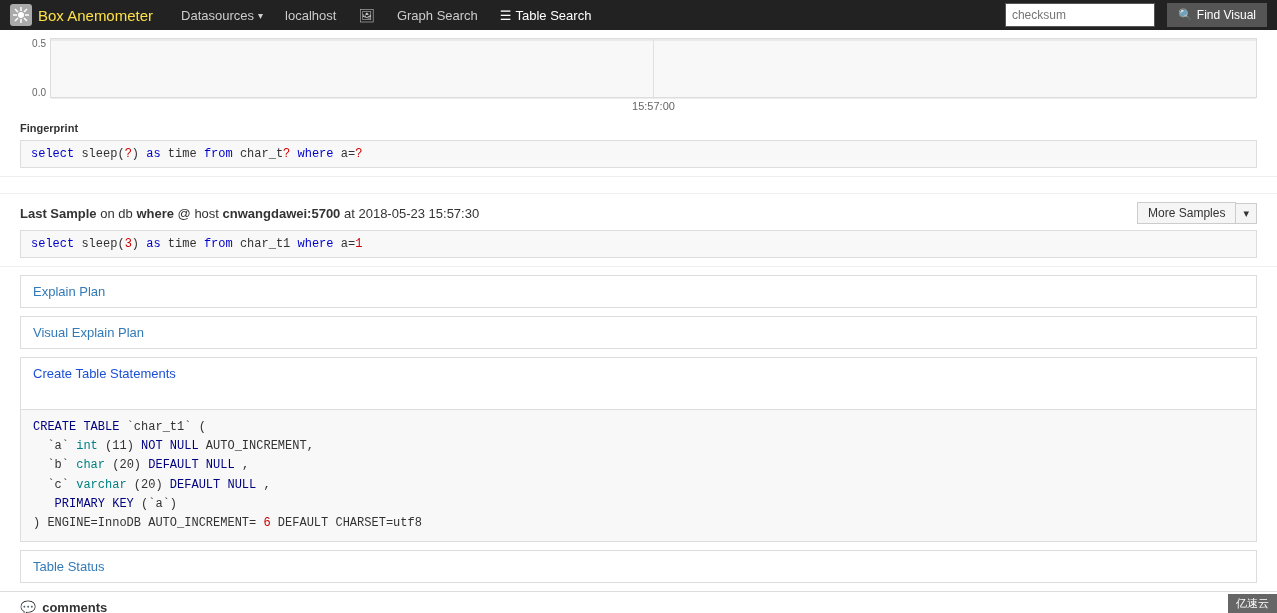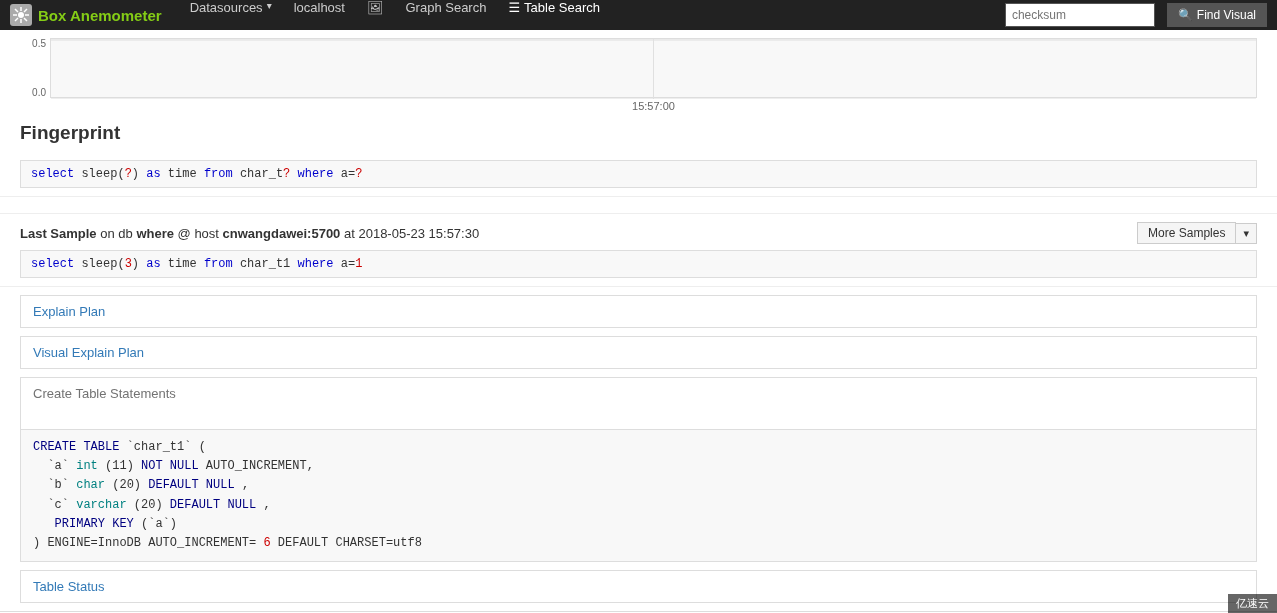--- a/index.html
+++ b/index.html
@@ -11,23 +11,23 @@
       display: flex;
       align-items: center;
       height: 30px;
       padding: 0 10px;
       gap: 8px;
     }
     .navbar-brand {
       display: flex;
       align-items: center;
       gap: 6px;
-      color: #84cc16;
+      color: #fde047;
       font-size: 15px;
-      font-weight: bold;
+      font-weight: normal;
       text-decoration: none;
     }
     .brand-icon {
       width: 22px;
       height: 22px;
       background: #aaa;
       border-radius: 3px;
       display: flex;
       align-items: center;
       justify-content: center;
@@ -38,20 +38,21 @@
       align-items: center;
       gap: 2px;
       margin-left: 10px;
     }
     .nav-link {
       color: #ccc;
       text-decoration: none;
       padding: 0 10px;
       height: 30px;
       display: flex;
+      align-items: center;
       font-size: 13px;
       gap: 4px;
     }
     .nav-link .caret { font-size: 10px; }
     .nav-spacer { flex: 1; }
     .search-box {
       display: flex;
       align-items: center;
       gap: 12px;
     }
@@ -112,22 +113,22 @@
       padding-right: 4px;
     }
 
     
     .section {
       padding: 10px 20px;
       border-bottom: 1px solid #eee;
     }
     .fingerprint-label {
       font-weight: normal;
-      font-size: 19px;
-      margin-bottom: 16px;
+      font-size: 11px;
+      margin-bottom: 6px;
       color: #333;
     }
     .fingerprint-label span { font-weight: bold; }
     .code-box {
       border: 1px solid #ddd;
       background: #f8f8f8;
       padding: 6px 10px;
       font-family: 'Courier New', monospace;
       font-size: 12px;
       color: #333;
@@ -183,21 +184,21 @@
       font-size: 13px;
     }
 
     
     .create-table-section {
       margin: 8px 20px;
       border: 1px solid #ddd;
     }
     .create-table-header {
       padding: 8px 12px;
-      color: #737373;
+      color: #1d4ed8;
       cursor: pointer;
       font-size: 13px;
     }
     .create-table-body {
       border-top: 1px solid #ddd;
       padding: 8px 12px;
       background: #f8f8f8;
       font-family: 'Courier New', monospace;
       font-size: 12px;
       line-height: 1.6;

